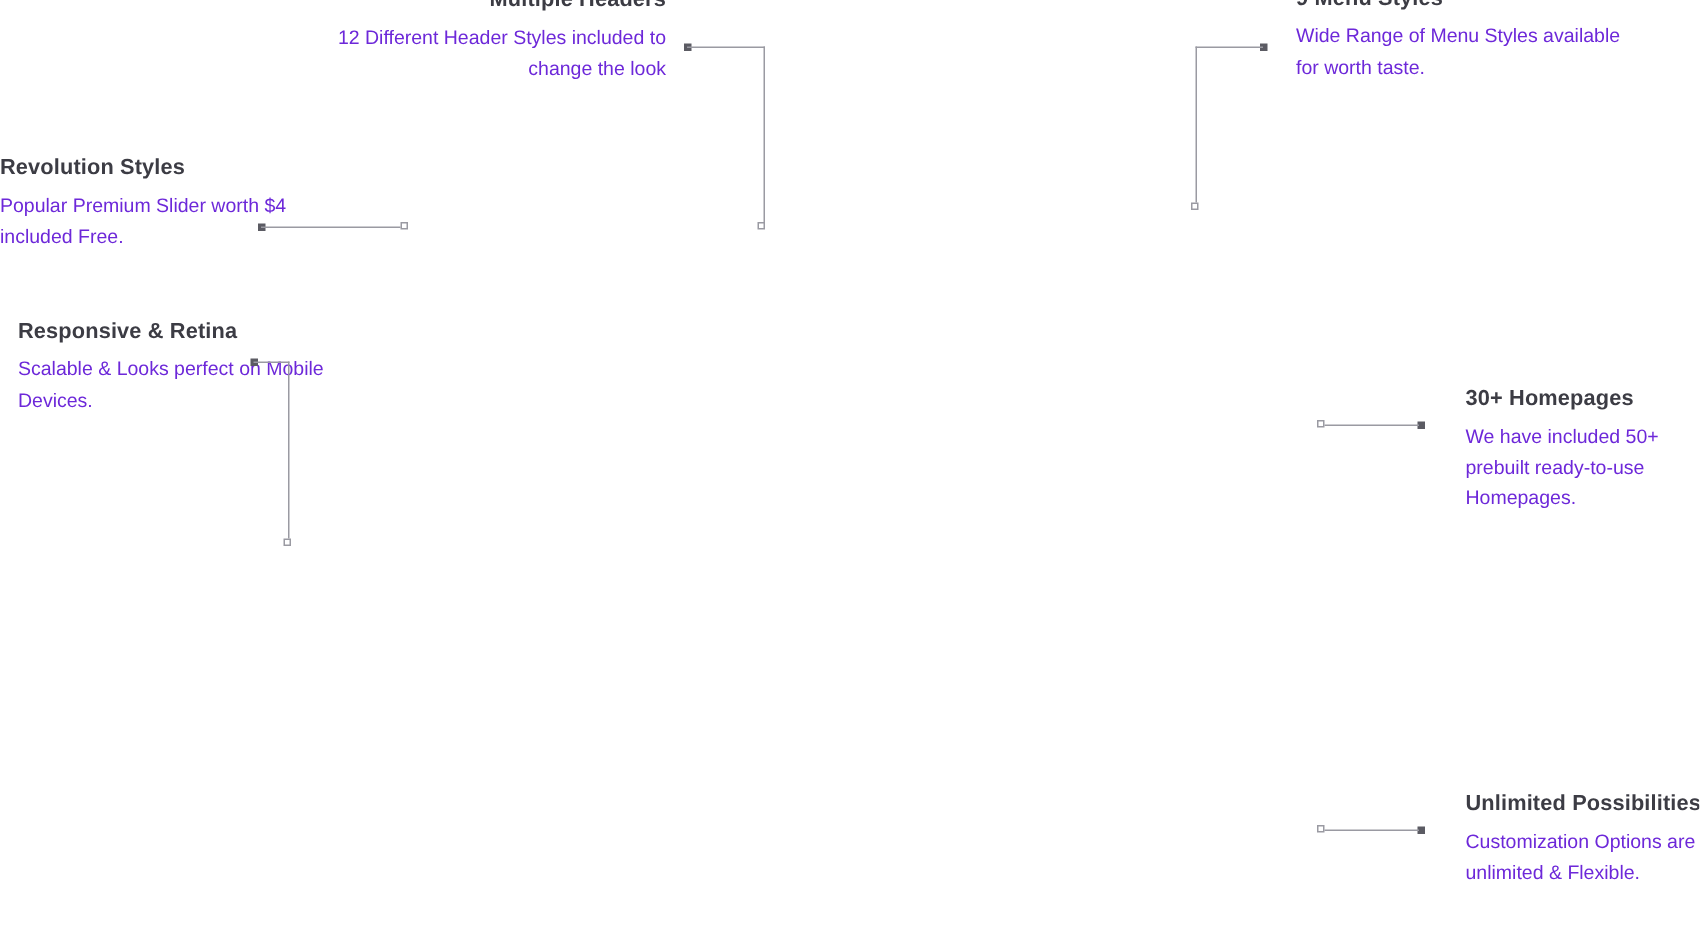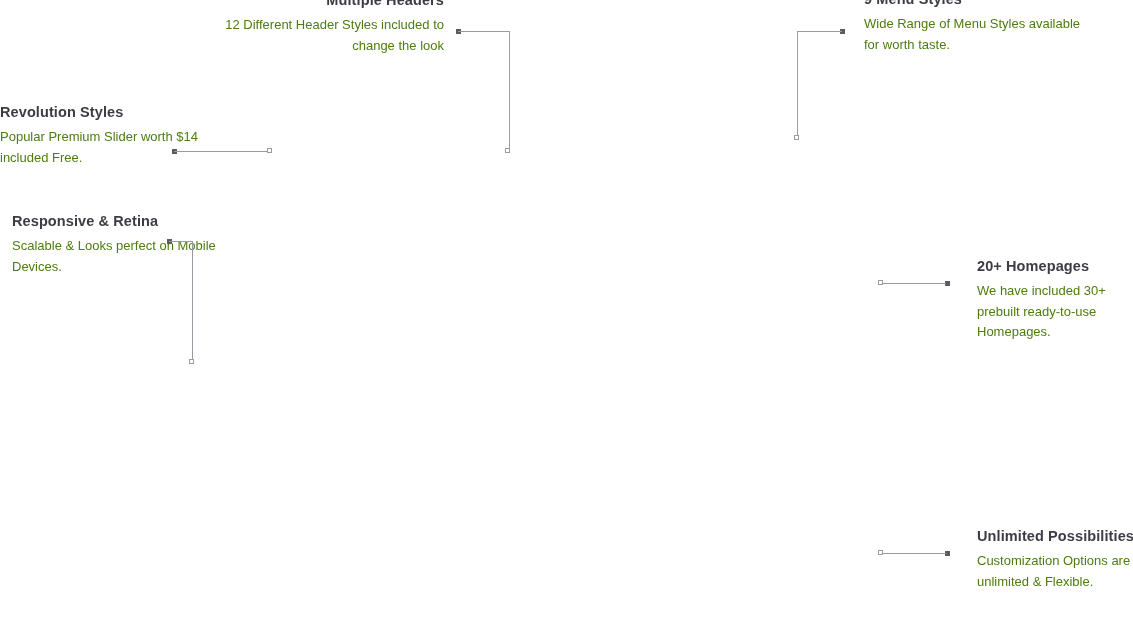--- a/index.html
+++ b/index.html
@@ -21,21 +21,21 @@
   .callout .title {
     font-size: 14.5px;
     font-weight: bold;
     color: #3c3c44;
     letter-spacing: 0.1px;
     margin: 0 0 6px 0;
     line-height: 1.2;
   }
   .callout .desc {
     font-size: 13px;
-    color: #4d7c0f;
+    color: #6d28d9;
     line-height: 1.55;
     margin: 0;
     font-weight: 500;
   }
   .align-right {
     text-align: right;
   }
   .align-left {
     text-align: left;
   }
@@ -85,38 +85,38 @@
     <div class="title">9 Menu Styles</div>
     <div class="desc">Wide Range of Menu Styles available for worth taste.</div>
   </div>
   <div class="dot-filled" style="left:840px; top:29px;"></div>
   <div class="line-h" style="left:797px; top:31px; width:45px;"></div>
   <div class="line-v" style="left:797px; top:31px; height:106px;"></div>
   <div class="dot-hollow" style="left:794px; top:135px;"></div>
 
   <div class="callout align-left" style="left:0px; top:104px; width:210px;">
     <div class="title">Revolution Styles</div>
-    <div class="desc">Popular Premium Slider worth $14 included Free.</div>
+    <div class="desc">Popular Premium Slider worth $4 included Free.</div>
   </div>
   <div class="dot-filled" style="left:172px; top:149px;"></div>
   <div class="line-h" style="left:174px; top:151px; width:94px;"></div>
   <div class="dot-hollow" style="left:267px; top:148px;"></div>
 
   <div class="callout align-left" style="left:12px; top:213px; width:210px;">
     <div class="title">Responsive &amp; Retina</div>
     <div class="desc">Scalable &amp; Looks perfect on Mobile Devices.</div>
   </div>
   <div class="dot-filled" style="left:167px; top:239px;"></div>
   <div class="line-h" style="left:169px; top:241px; width:24px;"></div>
   <div class="line-v" style="left:192px; top:241px; height:122px;"></div>
   <div class="dot-hollow" style="left:189px; top:359px;"></div>
 
   <div class="callout align-left" style="left:977px; top:258px; width:156px;">
-    <div class="title">20+ Homepages</div>
-    <div class="desc">We have included 30+ prebuilt ready-to-use Homepages.</div>
+    <div class="title">30+ Homepages</div>
+    <div class="desc">We have included 50+ prebuilt ready-to-use Homepages.</div>
   </div>
   <div class="dot-filled" style="left:945px; top:281px;"></div>
   <div class="line-h" style="left:882px; top:283px; width:64px;"></div>
   <div class="dot-hollow" style="left:878px; top:280px;"></div>
 
   <div class="callout align-left" style="left:977px; top:528px; width:160px;">
     <div class="title">Unlimited Possibilities</div>
     <div class="desc">Customization Options are unlimited &amp; Flexible.</div>
   </div>
   <div class="dot-filled" style="left:945px; top:551px;"></div>

